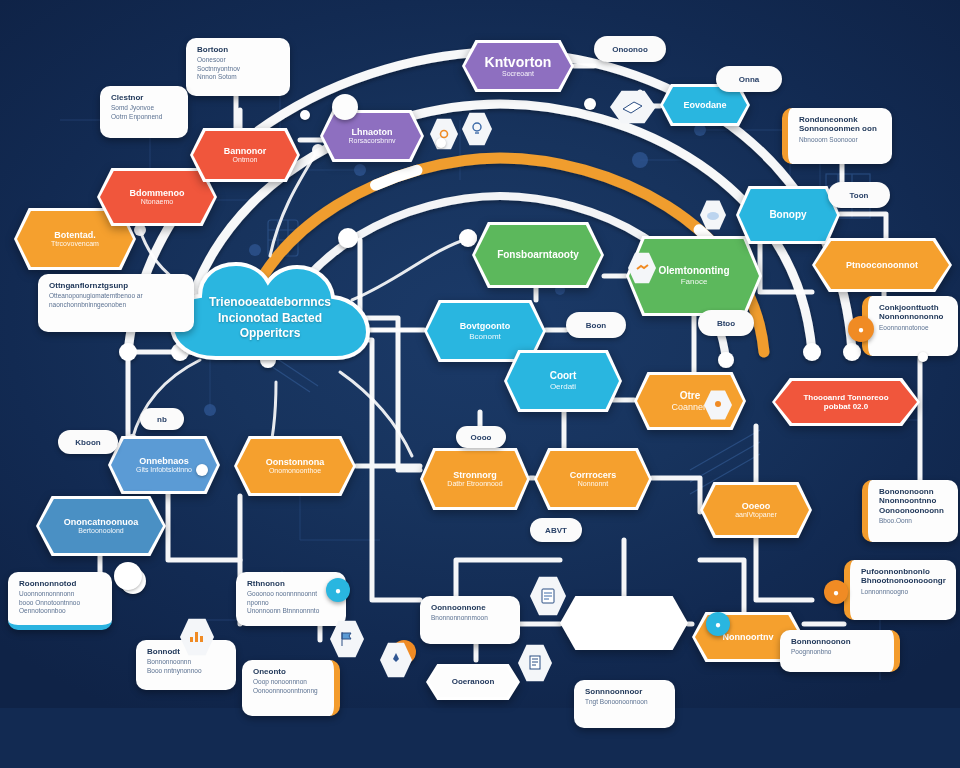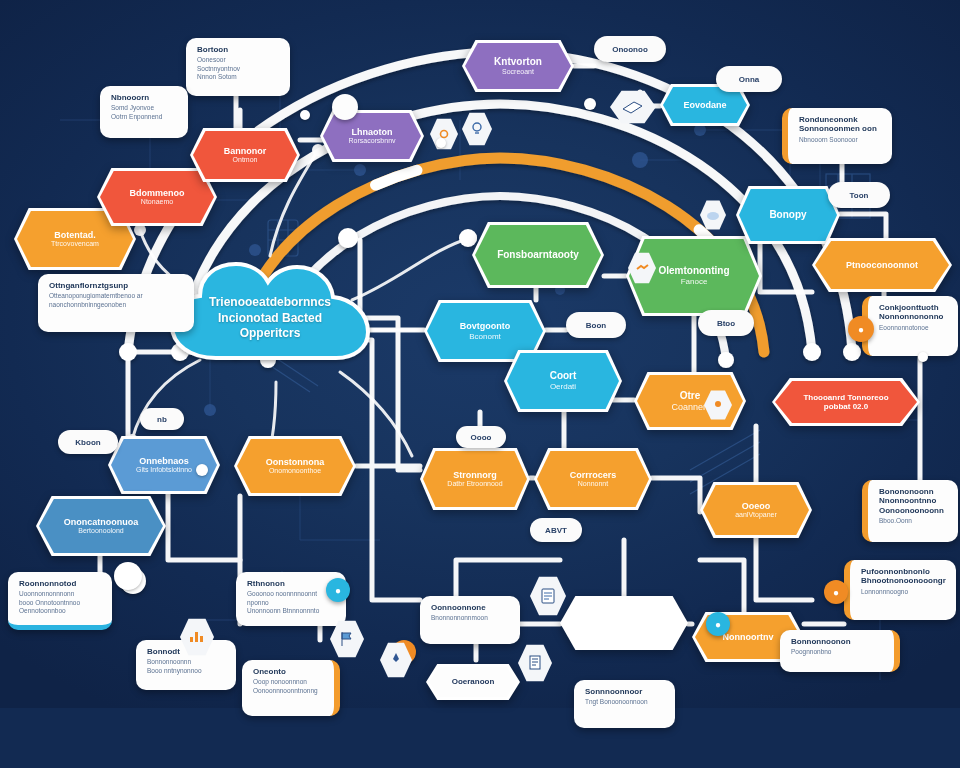--- a/index.html
+++ b/index.html
@@ -215,21 +215,21 @@
       <div class="hexwrap" style="left: 320px; top: 110px; width: 104px; height: 52px;">
         <div class="hexborder"></div>
         <div class="hexinner" style="background: rgb(142, 111, 192);">
           <div class="hx-t" style="font-size: 9px;">Lhnaoton</div>
           <div class="hx-s" style="font-size: 7px;">Rorsacorsbnnv</div>
         </div>
       </div>
       <div class="hexwrap" style="left: 462px; top: 40px; width: 112px; height: 52px;">
         <div class="hexborder"></div>
         <div class="hexinner" style="background: rgb(142, 111, 192);">
-          <div class="hx-t" style="font-size: 10px;">Kntvorton</div>
+          <div class="hx-t" style="font-size: 14px;">Kntvorton</div>
           <div class="hx-s" style="font-size: 7px;">Socreoant</div>
         </div>
       </div>
       <div class="hexwrap" style="left: 660px; top: 84px; width: 90px; height: 42px;">
         <div class="hexborder"></div>
         <div class="hexinner" style="background: rgb(41, 182, 224);">
           <div class="hx-t" style="font-size: 9px;">Eovodane</div>
         </div>
       </div>
       <div class="hexwrap" style="left: 472px; top: 222px; width: 132px; height: 66px;">
@@ -343,21 +343,21 @@
       </div>
     </div>
   <div id="cardlayer">
       <div class="card" style="left: 186px; top: 38px; width: 104px; min-height: 58px;">
         <div class="c-t" style="font-size: 8px;">Bortoon</div>
         <div class="c-b" style="font-size: 6.5px; white-space: pre-line;">Oonesoor
 Soctnnyontnov
 Nnnon Sotom</div>
       </div>
       <div class="card" style="left: 100px; top: 86px; width: 88px; min-height: 52px;">
-        <div class="c-t" style="font-size: 8px;">Nbnooorn</div>
+        <div class="c-t" style="font-size: 8px;">Clestnor</div>
         <div class="c-b" style="font-size: 6.5px; white-space: pre-line;">Somd Jyonvoe
 Ootrn Enponnend</div>
       </div>
       <div class="card" style="left: 38px; top: 274px; width: 156px; min-height: 58px;">
         <div class="c-t" style="font-size: 8px;">Ottnganflornztgsunp</div>
         <div class="c-b" style="font-size: 6.5px; white-space: pre-line;">Otteanoponugiomatemtbenoo ar
 naonchonnbninngeonoben</div>
       </div>
       <div class="card accent-orange-l" style="left: 782px; top: 108px; width: 110px; min-height: 56px;">
         <div class="c-t" style="font-size: 8px;">Ronduneononk

